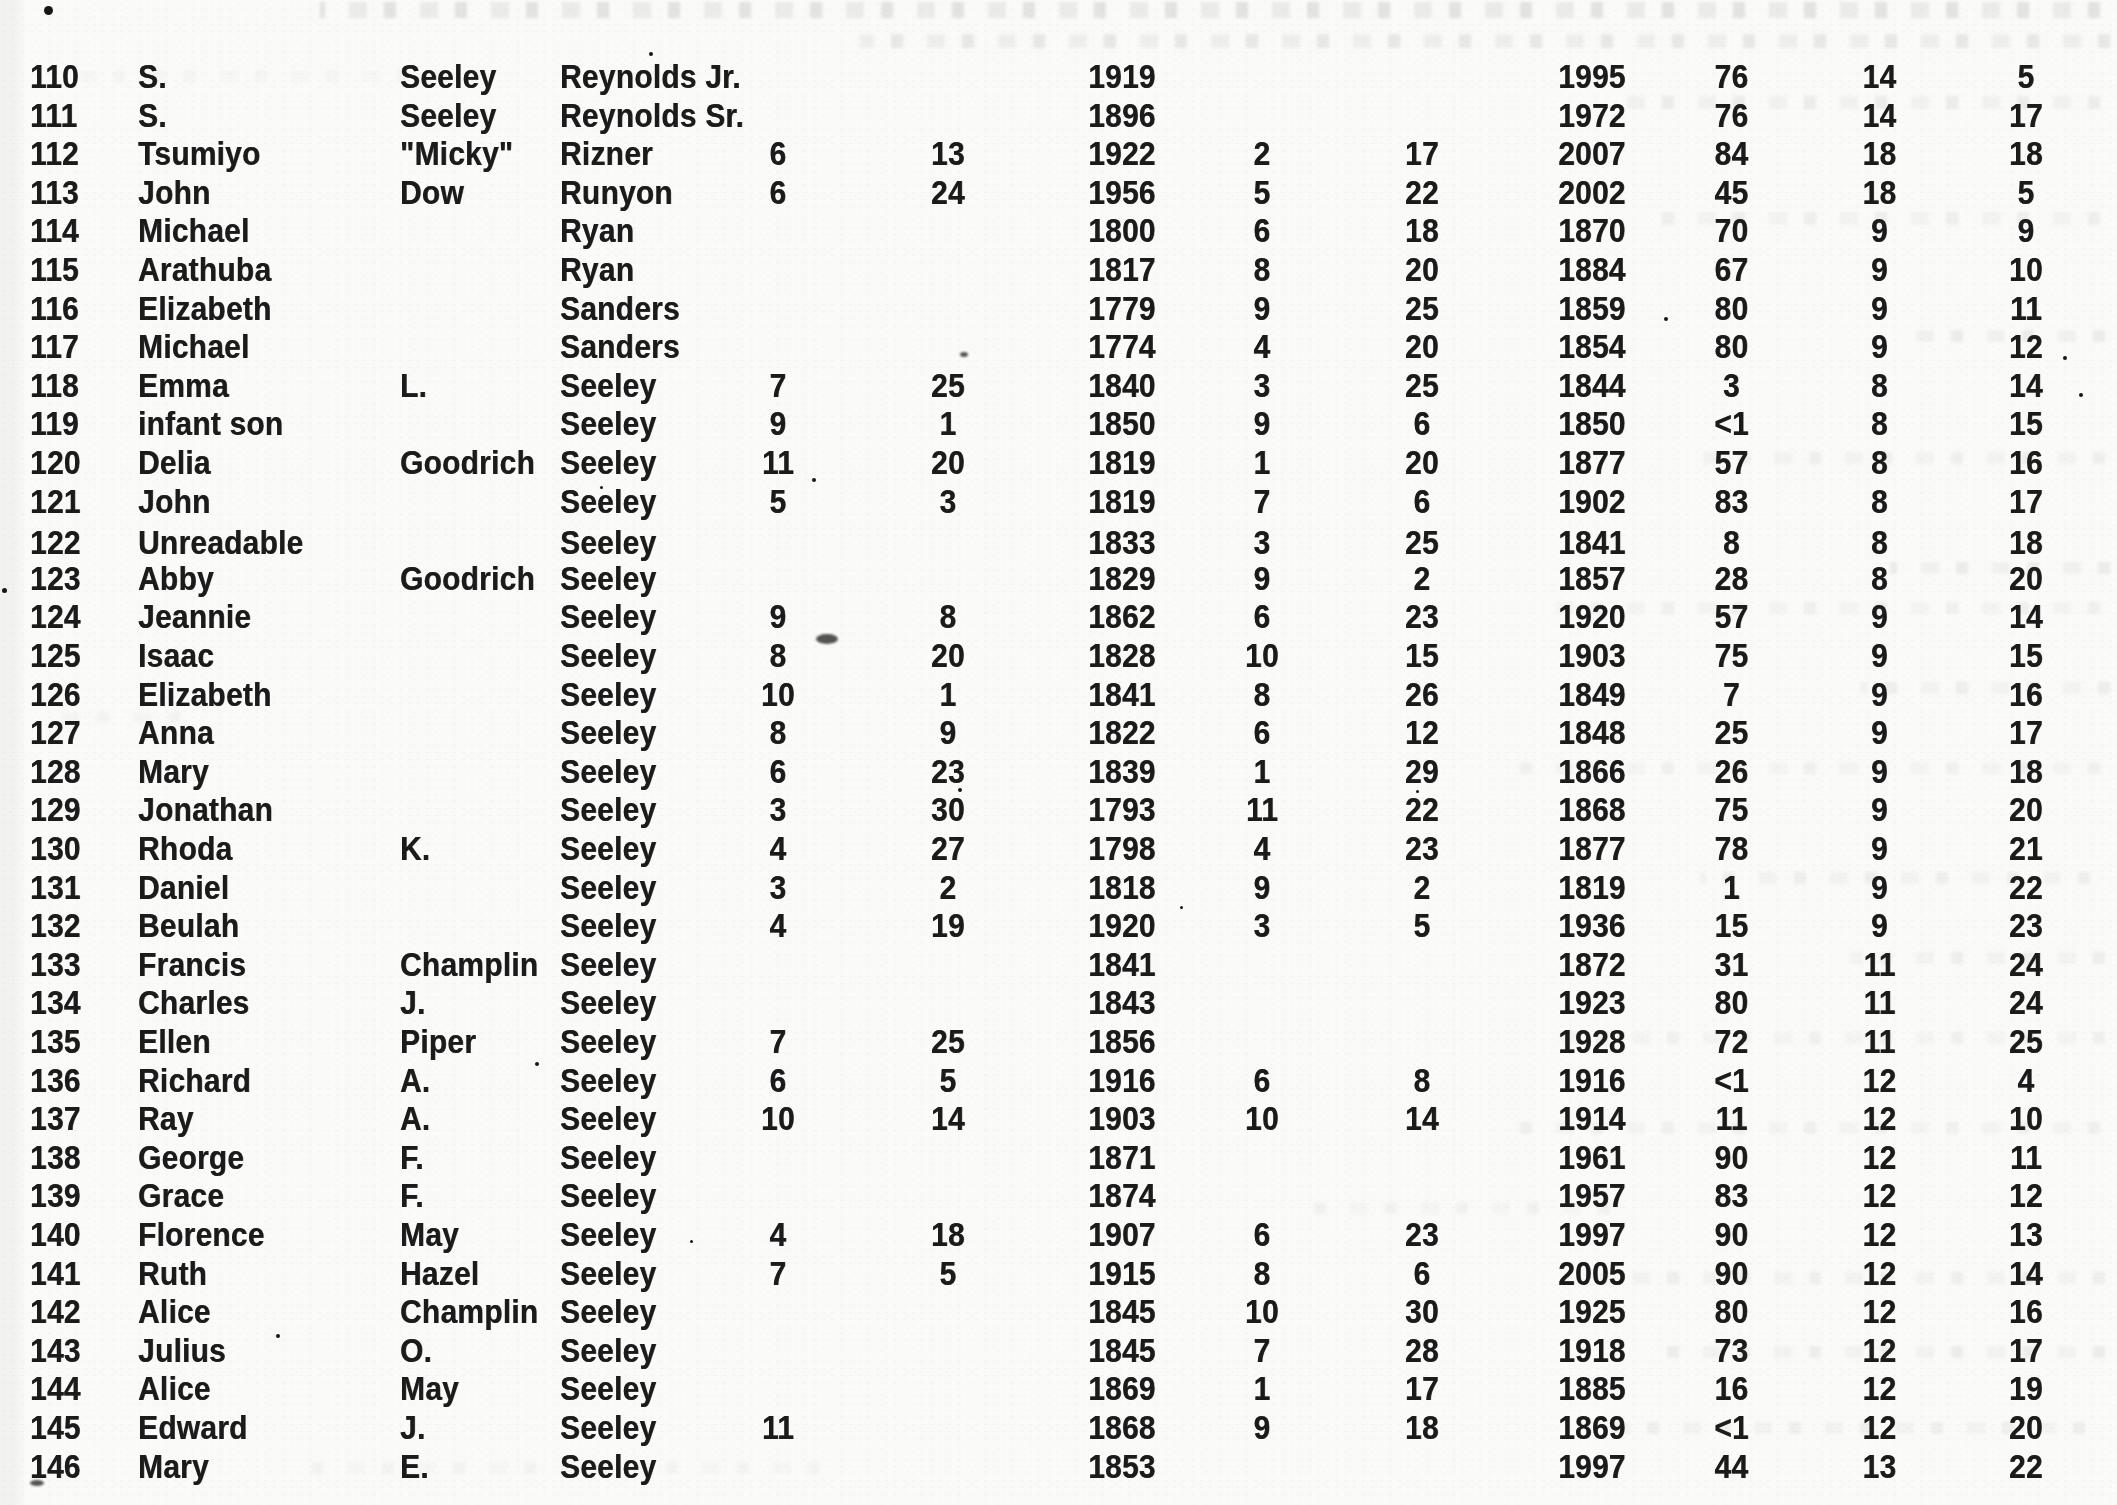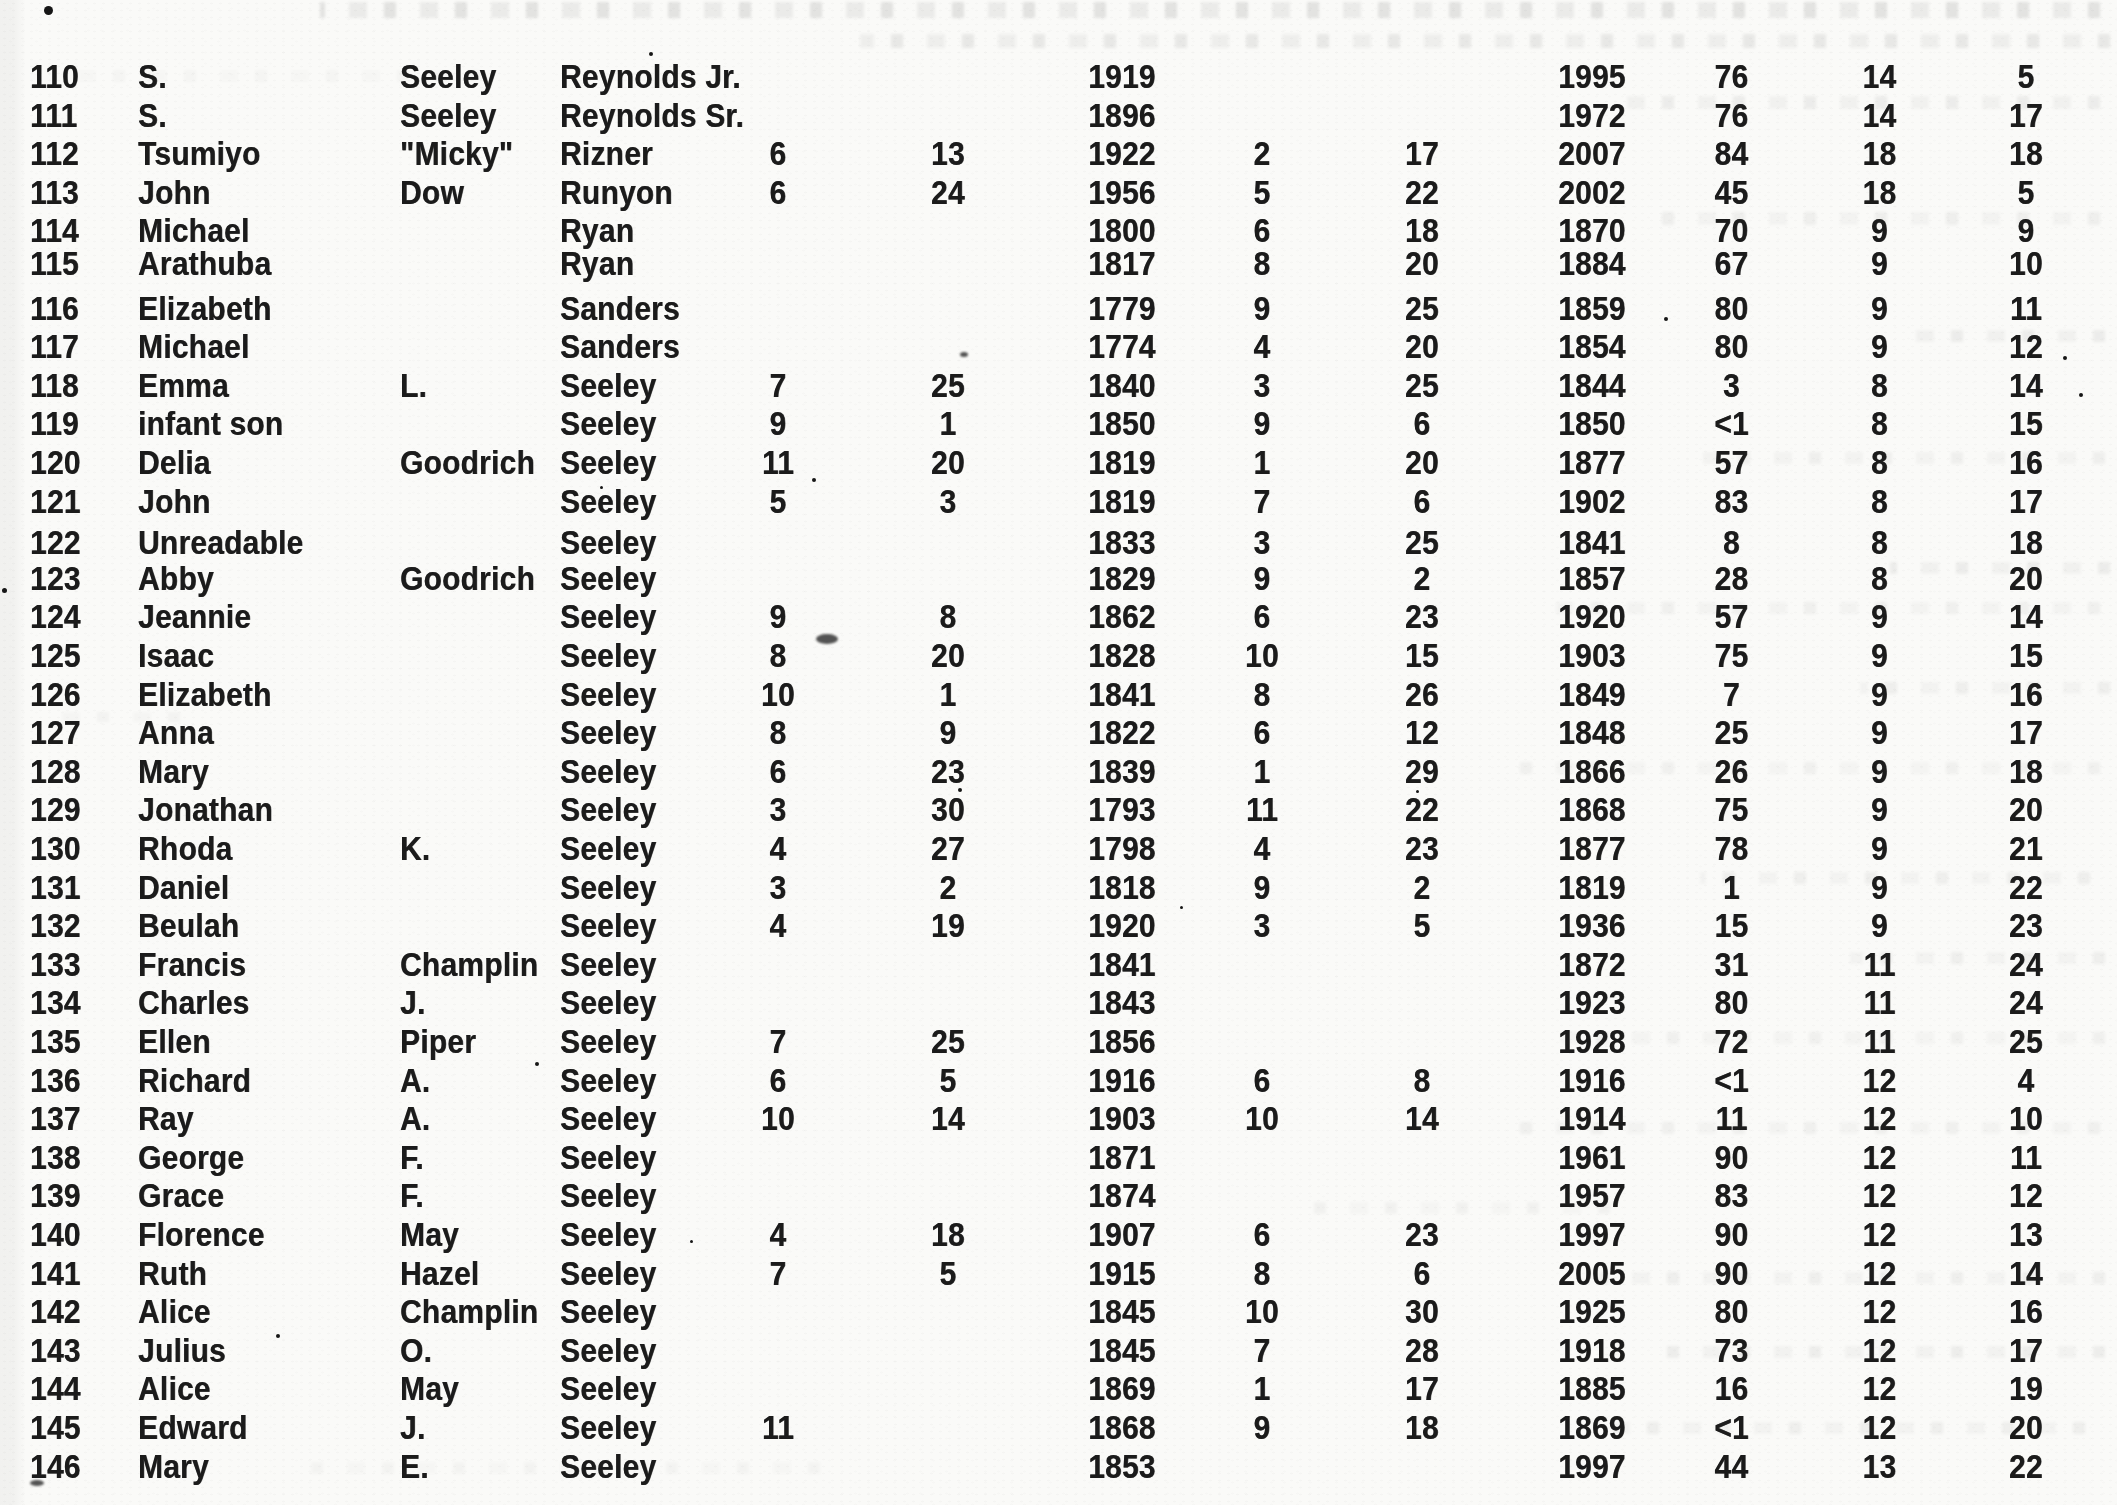--- a/index.html
+++ b/index.html
@@ -102,21 +102,21 @@
         <span class="cell" style="left: 138px; width: 258px; text-align: left;">Michael</span>
         <span class="cell" style="left: 560px; width: 235px; text-align: left;">Ryan</span>
         <span class="cell" style="left: 1052px; width: 140px; text-align: center;">1800</span>
         <span class="cell" style="left: 1202px; width: 120px; text-align: center;">6</span>
         <span class="cell" style="left: 1362px; width: 120px; text-align: center;">18</span>
         <span class="cell" style="left: 1522px; width: 140px; text-align: center;">1870</span>
         <span class="cell" style="left: 1674px; width: 115px; text-align: center;">70</span>
         <span class="cell" style="left: 1822px; width: 115px; text-align: center;">9</span>
         <span class="cell" style="left: 1966px; width: 120px; text-align: center;">9</span>
       </div>
-      <div class="row" style="top: 244px;">
+      <div class="row" style="top: 250px;">
         <span class="cell" style="left: 30px; width: 75px; text-align: left;">115</span>
         <span class="cell" style="left: 138px; width: 258px; text-align: left;">Arathuba</span>
         <span class="cell" style="left: 560px; width: 235px; text-align: left;">Ryan</span>
         <span class="cell" style="left: 1052px; width: 140px; text-align: center;">1817</span>
         <span class="cell" style="left: 1202px; width: 120px; text-align: center;">8</span>
         <span class="cell" style="left: 1362px; width: 120px; text-align: center;">20</span>
         <span class="cell" style="left: 1522px; width: 140px; text-align: center;">1884</span>
         <span class="cell" style="left: 1674px; width: 115px; text-align: center;">67</span>
         <span class="cell" style="left: 1822px; width: 115px; text-align: center;">9</span>
         <span class="cell" style="left: 1966px; width: 120px; text-align: center;">10</span>

